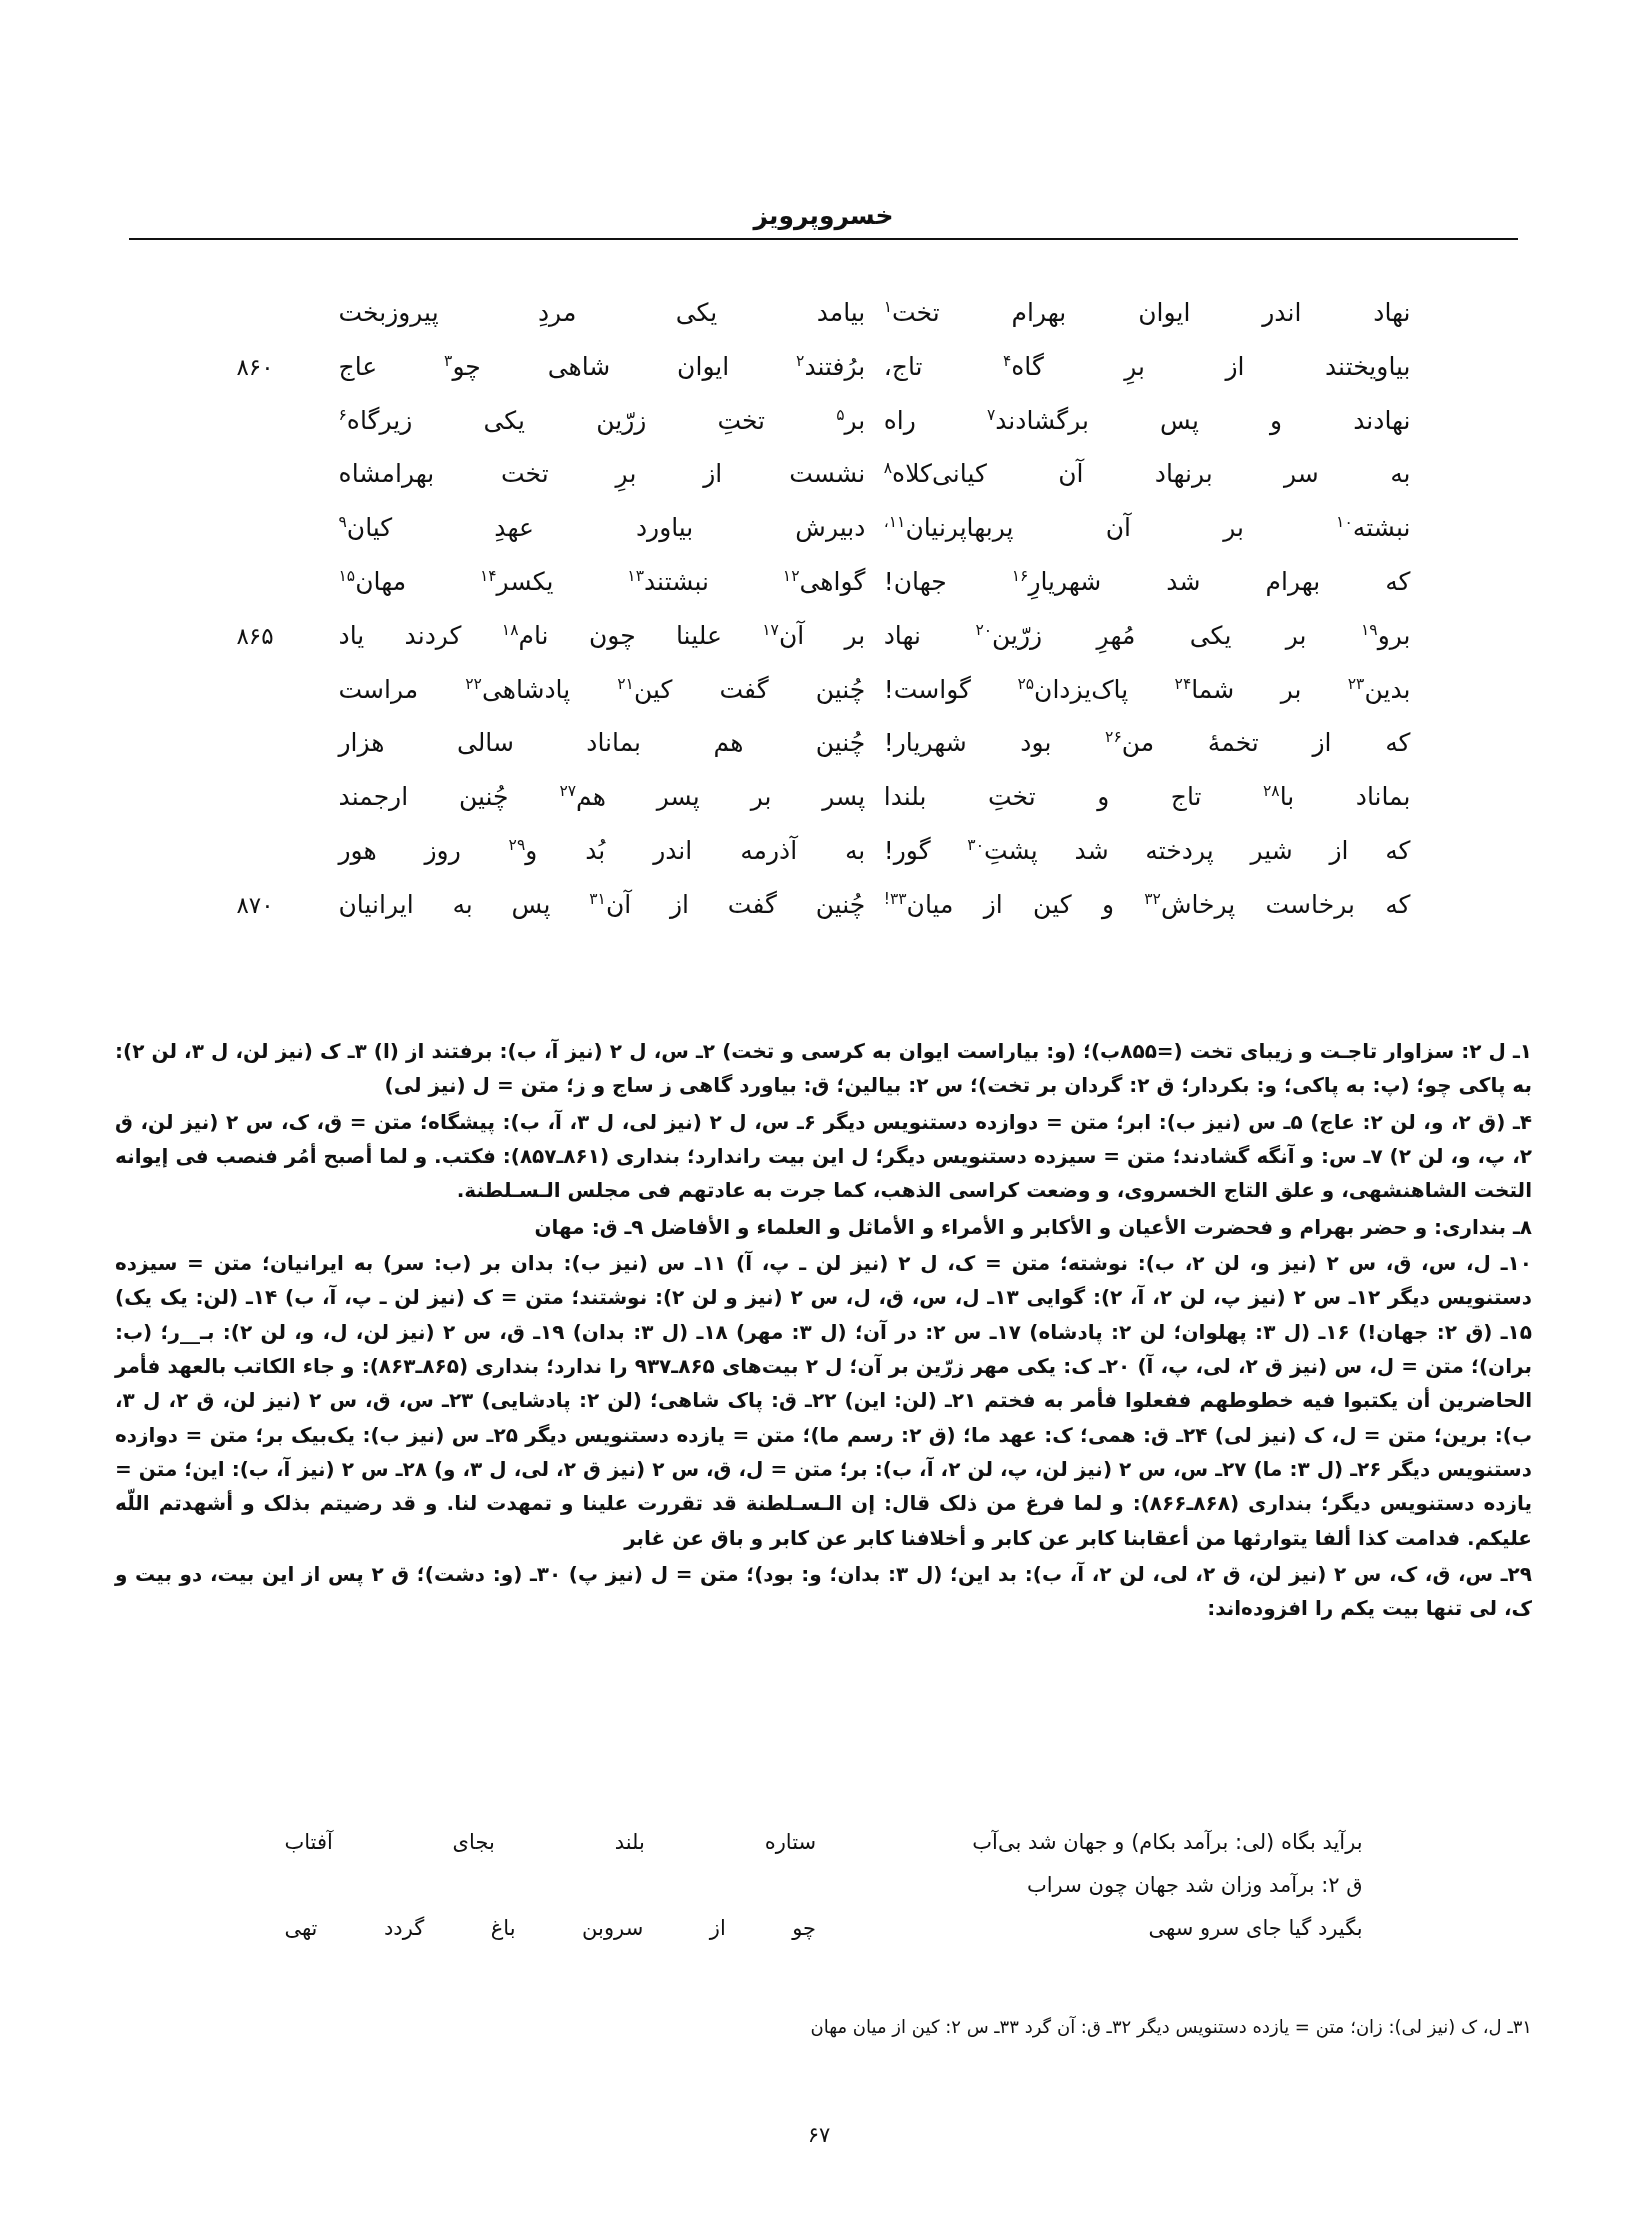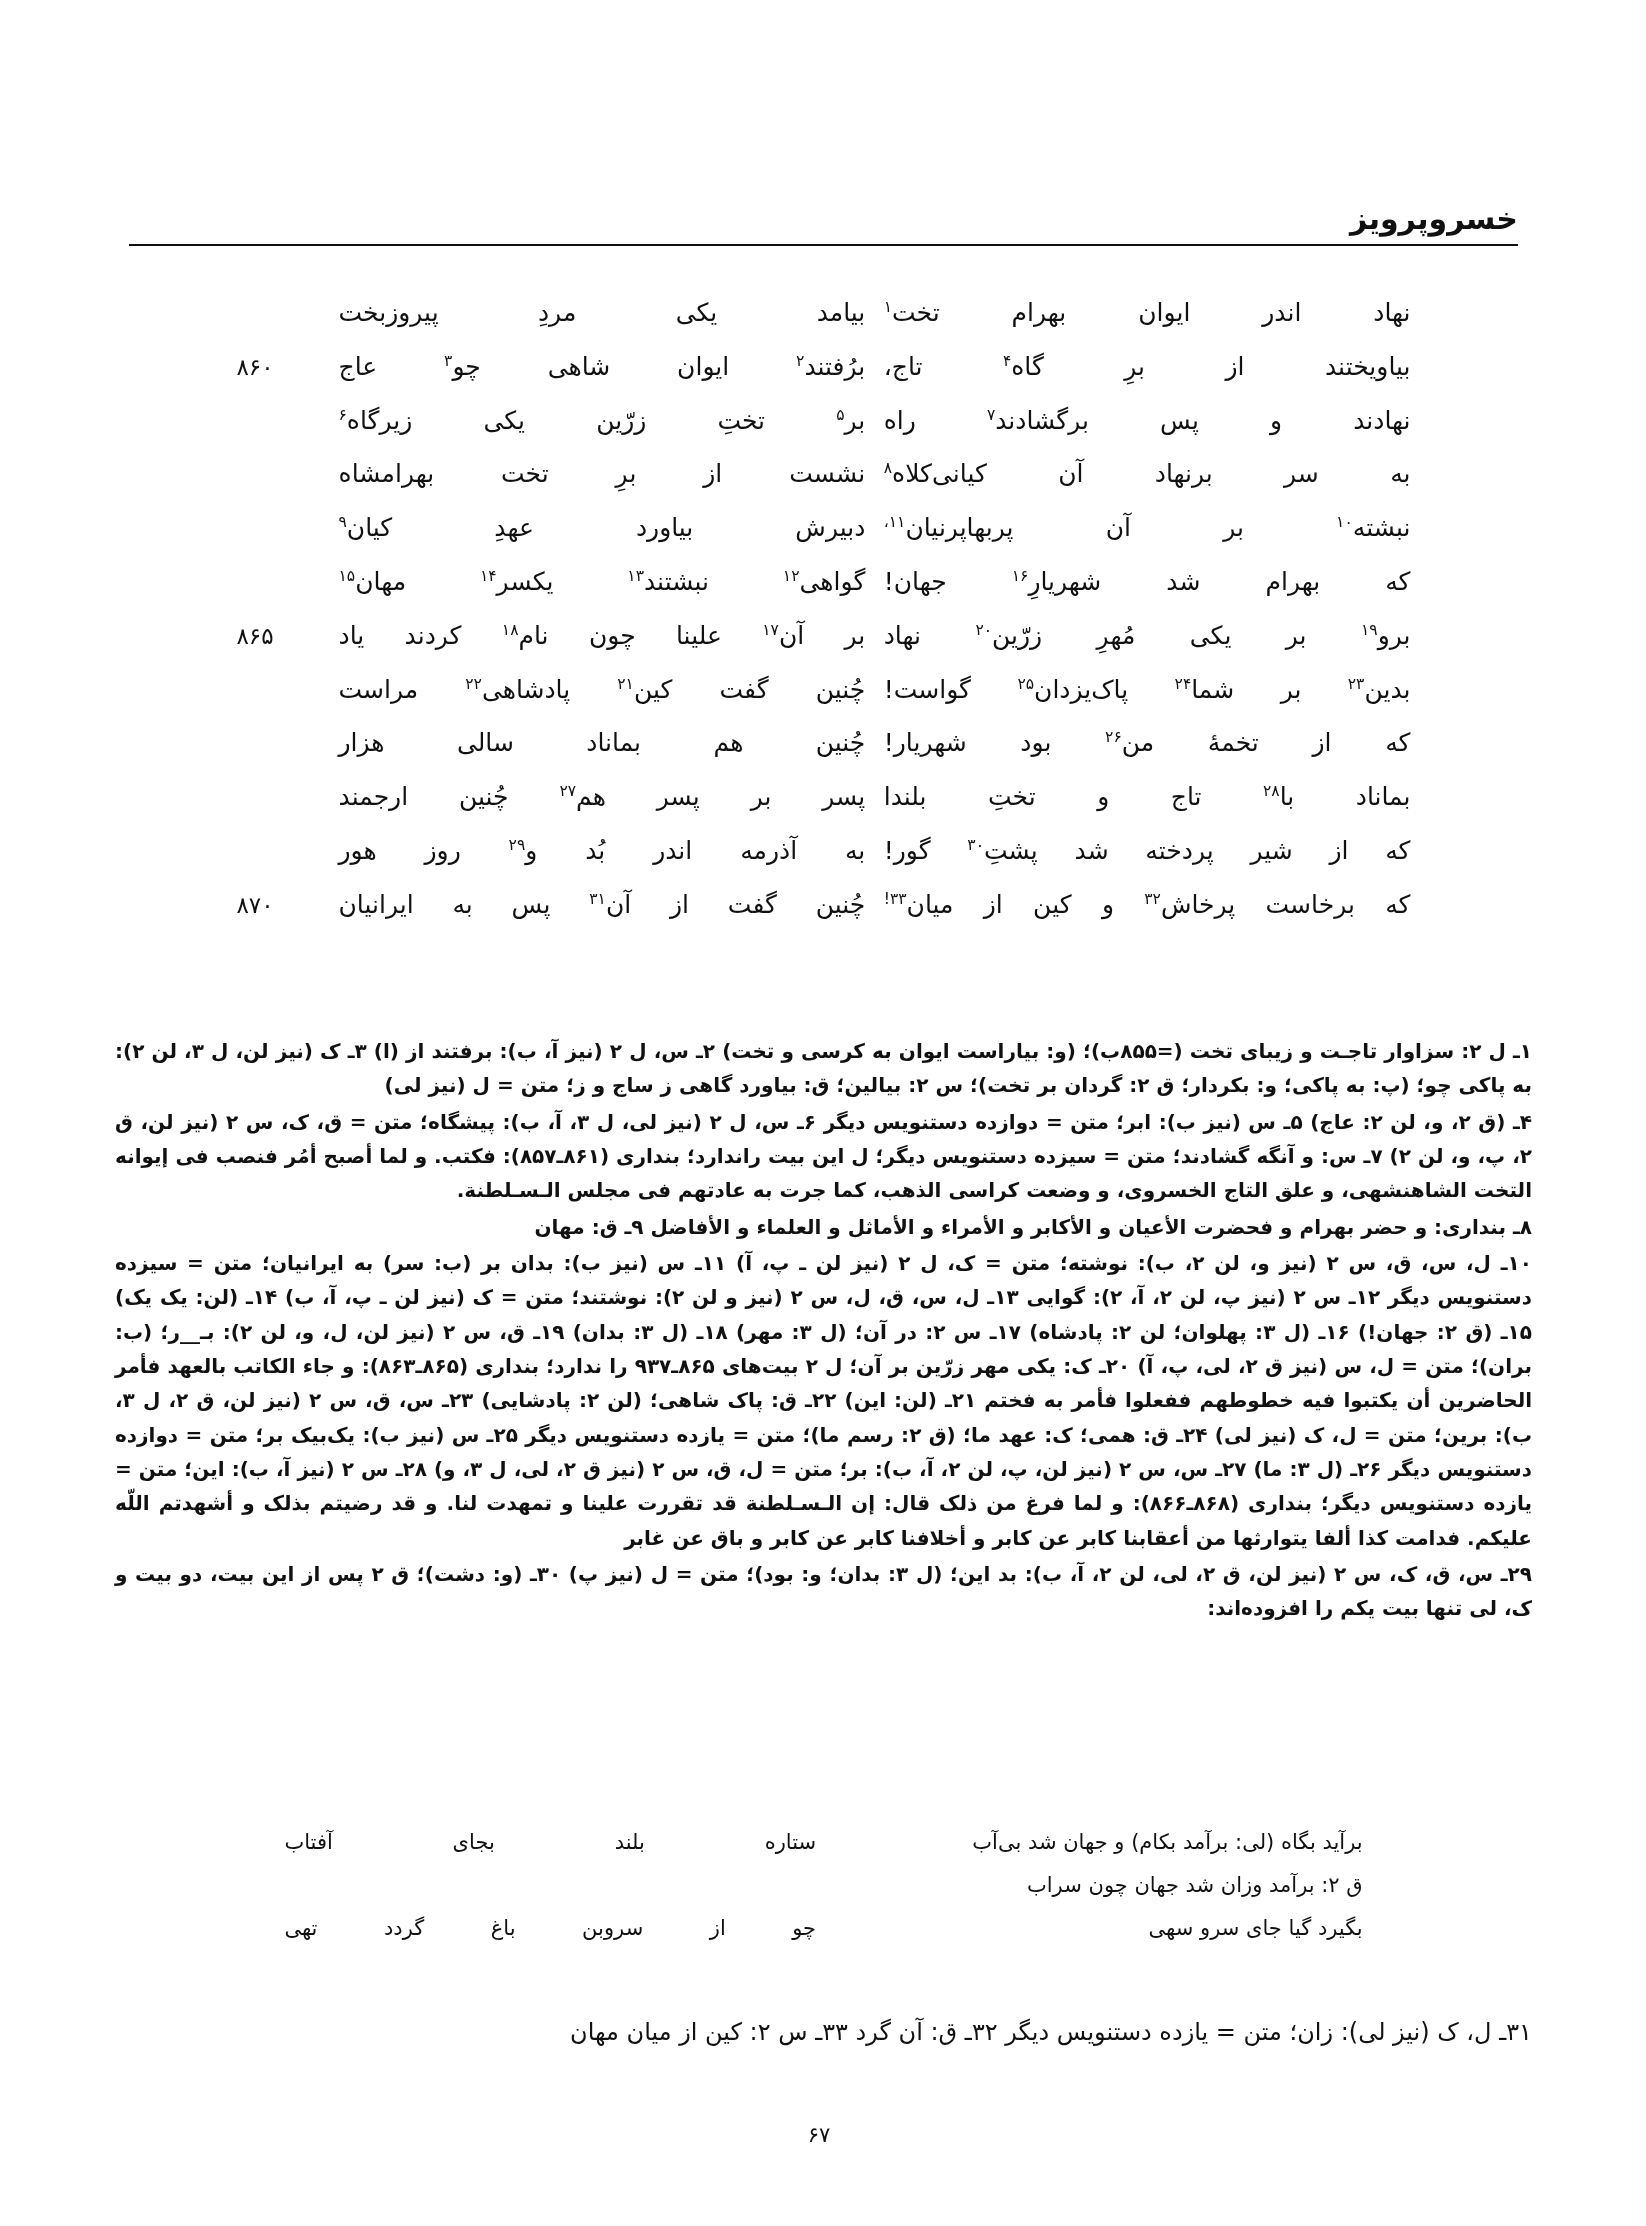--- a/index.html
+++ b/index.html
@@ -21,23 +21,23 @@
     padding: 0;
   }
   
   .header {
     position: absolute;
     top: 201px;
     right: 129px;
     left: 129px;
   }
   .header-title {
-    font-size: 30px;
+    font-size: 25px;
     font-weight: bold;
-    text-align: right;
+    text-align: center;
     letter-spacing: 0px;
     line-height: 1.2;
   }
   .header-rule {
     margin-top: 7.4px;
     border-bottom: 2.8px solid #111;
     width: 100%;
   }
   
   .verse-block {
@@ -117,21 +117,21 @@
     white-space: nowrap;
     padding: 0 7.4px;
   }
   .added-row .half.left { justify-content: flex-start; }
   
   .apparatus-tail {
     position: absolute;
     top: 2012px;
     right: 115px;
     left: 115px;
-    font-size: 24px;
+    font-size: 18px;
     line-height: 1.7;
     text-align: right;
   }
   
   .folio {
     position: absolute;
     bottom: 79px;
     left: 0;
     right: 9px;
     text-align: center;

